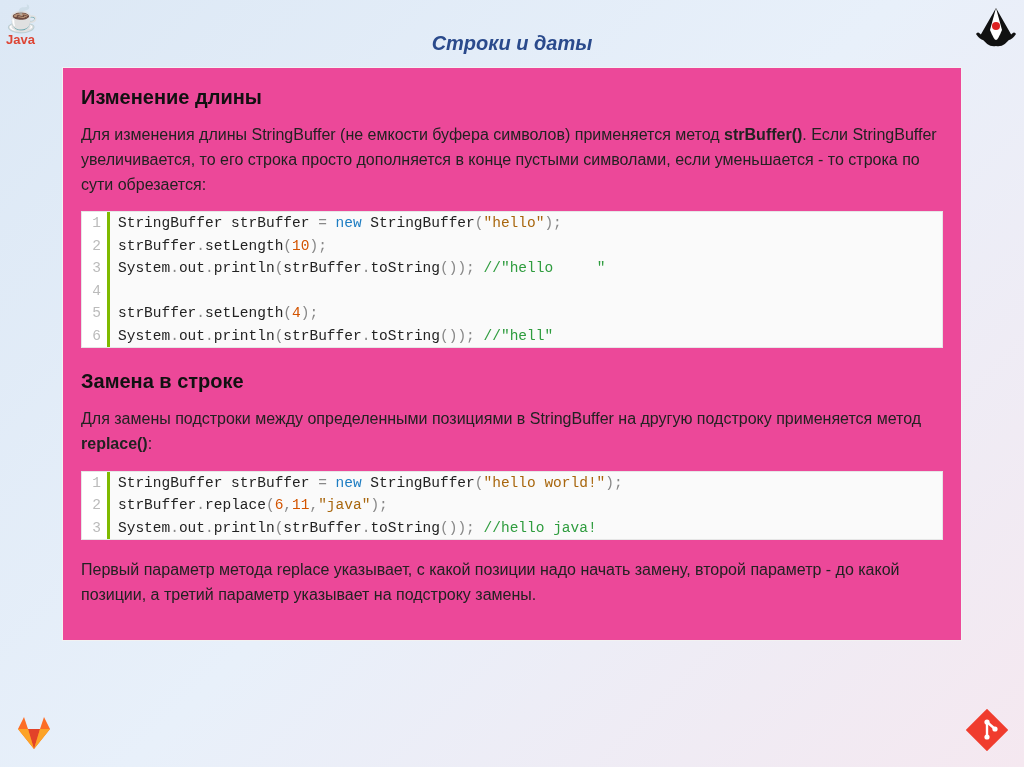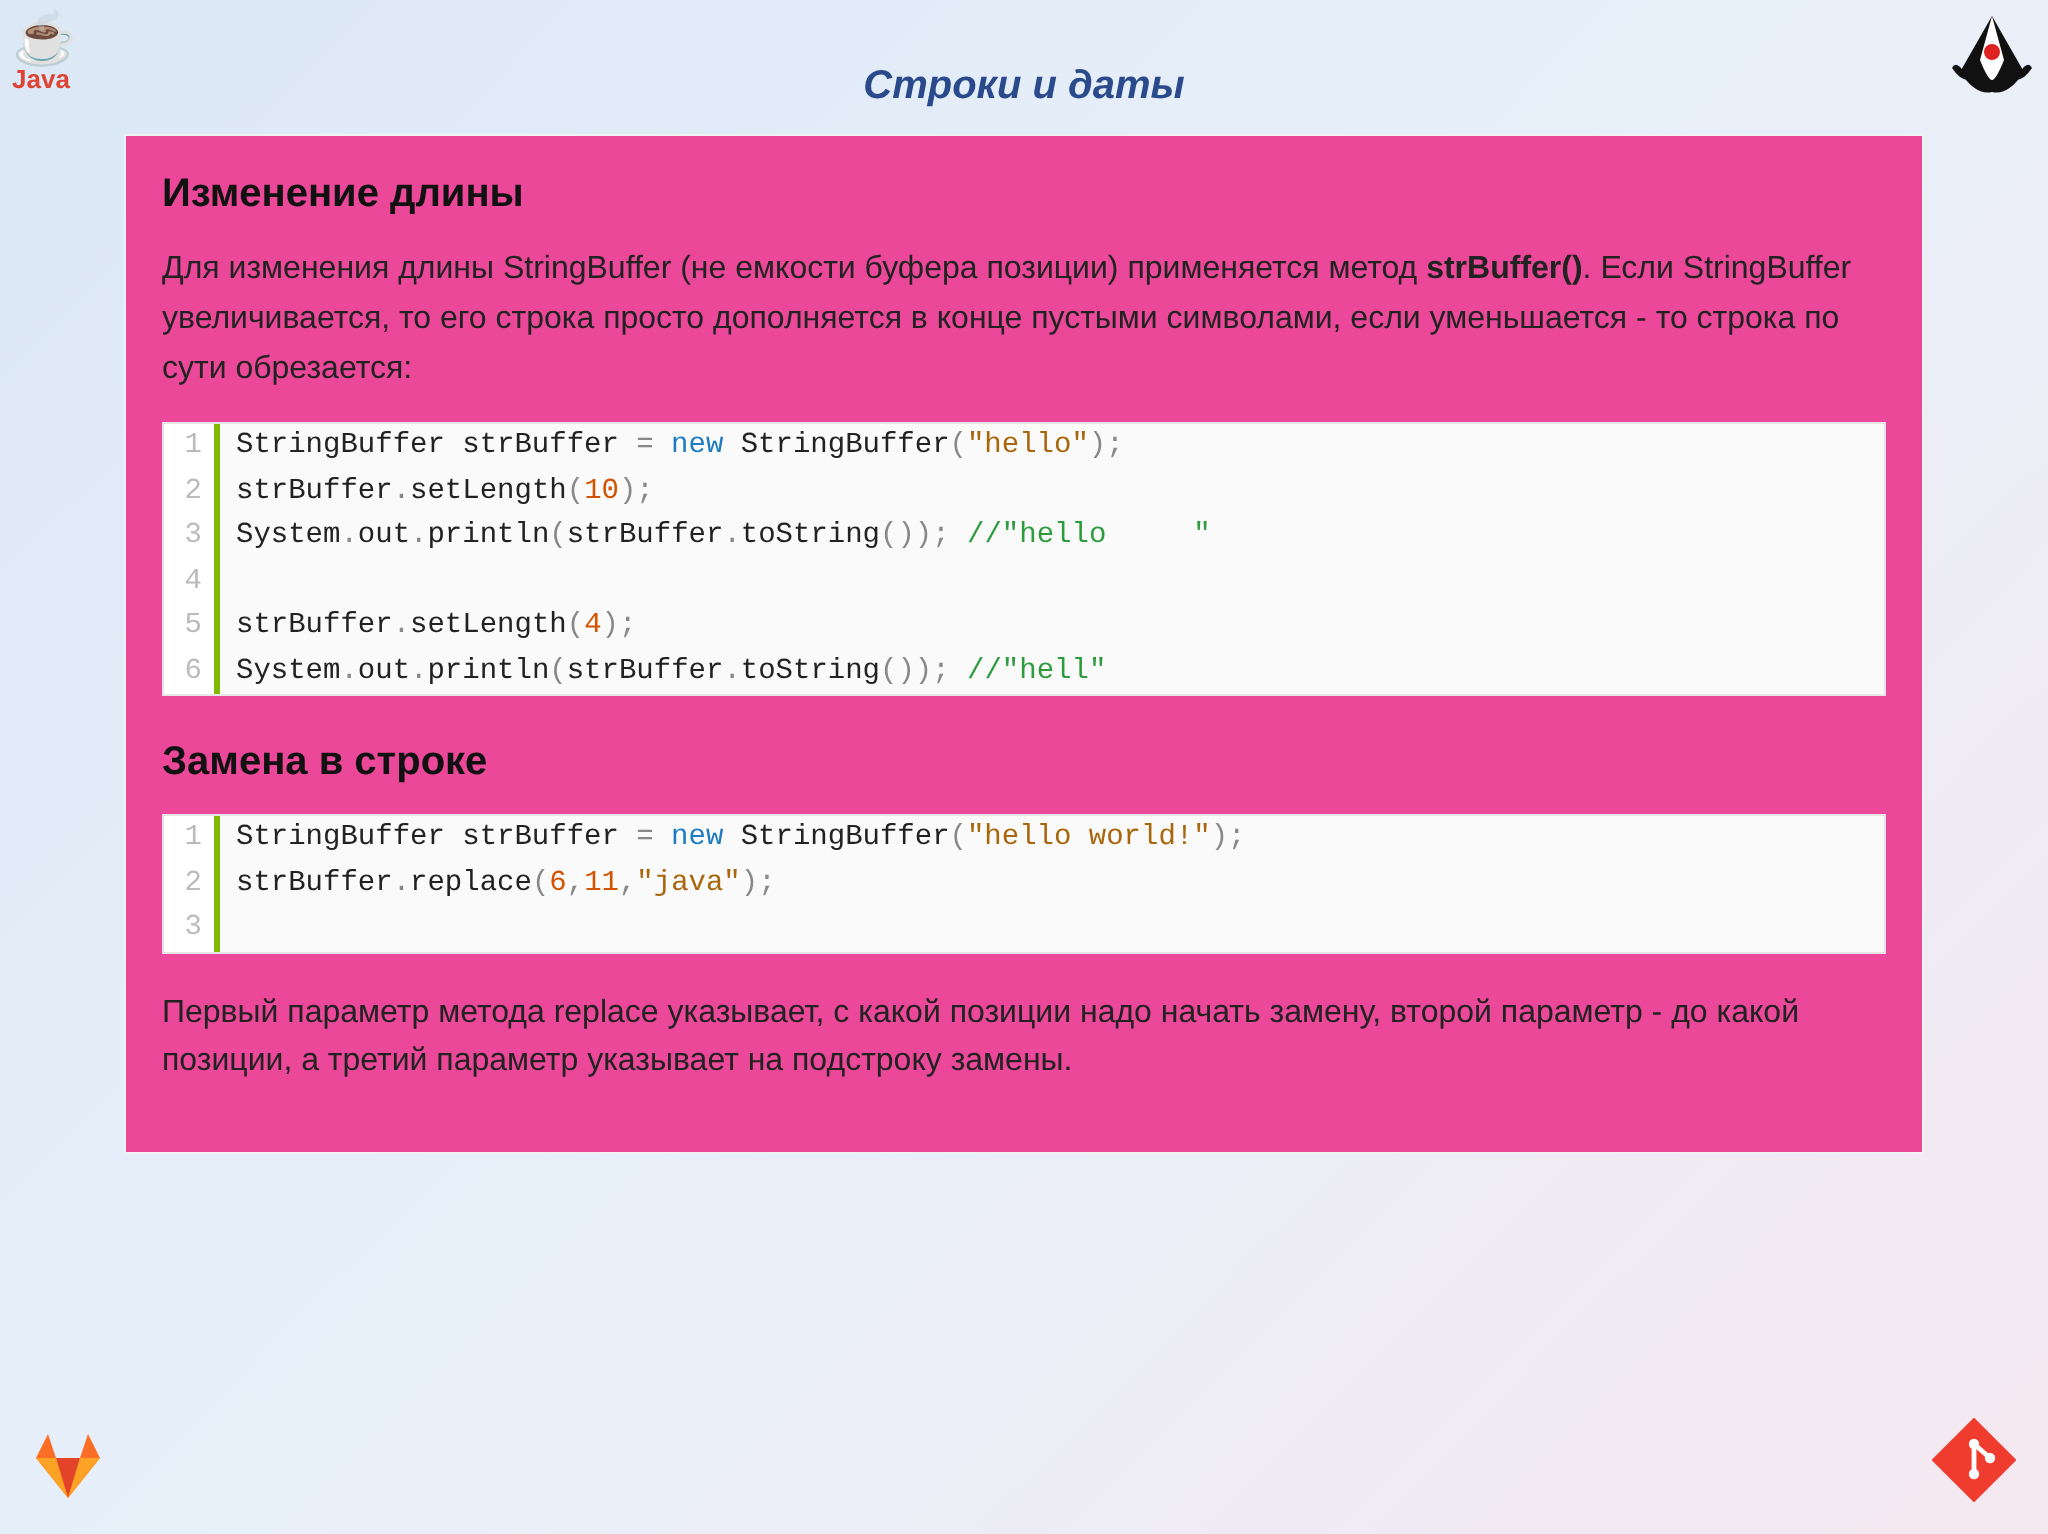--- a/index.html
+++ b/index.html
@@ -114,21 +114,21 @@
     <line x1="21" y1="13" x2="29" y2="20" stroke="#fff" stroke-width="2.4"></line>
   </svg>
 </div>
 
 <div class="slide-title">Строки и даты</div>
 
 <div class="content-card">
 
   <h2>Изменение длины</h2>
   <p>
-    <span>Для изменения длины StringBuffer (не емкости буфера позиции) применяется метод </span><b>strBuffer()</b><span>. Если StringBuffer увеличивается, то его строка просто дополняется в конце пустыми символами, если уменьшается - то строка по сути обрезается:</span>
+    <span>Для изменения длины StringBuffer (не емкости буфера символов) применяется метод </span><b>strBuffer()</b><span>. Если StringBuffer увеличивается, то его строка просто дополняется в конце пустыми символами, если уменьшается - то строка по сути обрезается:</span>
   </p>
 
   <div class="codebox" id="codebox1">
       <div class="line">
         <div class="ln">1</div>
         <div class="code"><span>StringBuffer strBuffer </span><span class="tok-punc">=</span><span> </span><span class="tok-kw">new</span><span> StringBuffer</span><span class="tok-punc">(</span><span class="tok-str">"hello"</span><span class="tok-punc">);</span></div>
       </div>
       <div class="line">
         <div class="ln">2</div>
         <div class="code"><span>strBuffer</span><span class="tok-punc">.</span><span>setLength</span><span class="tok-punc">(</span><span class="tok-num">10</span><span class="tok-punc">);</span></div>
@@ -145,30 +145,34 @@
         <div class="ln">5</div>
         <div class="code"><span>strBuffer</span><span class="tok-punc">.</span><span>setLength</span><span class="tok-punc">(</span><span class="tok-num">4</span><span class="tok-punc">);</span></div>
       </div>
       <div class="line">
         <div class="ln">6</div>
         <div class="code"><span>System</span><span class="tok-punc">.</span><span>out</span><span class="tok-punc">.</span><span>println</span><span class="tok-punc">(</span><span>strBuffer</span><span class="tok-punc">.</span><span>toString</span><span class="tok-punc">());</span><span> </span><span class="tok-cmt">//"hell"</span></div>
       </div>
     </div>
 
   <h2>Замена в строке</h2>
+  <p>
+    <span>Для замены подстроки между определенными позициями в StringBuffer на другую подстроку применяется метод </span><b>replace()</b><span>:</span>
+  </p>
 
   <div class="codebox" id="codebox2">
       <div class="line">
         <div class="ln">1</div>
         <div class="code"><span>StringBuffer strBuffer </span><span class="tok-punc">=</span><span> </span><span class="tok-kw">new</span><span> StringBuffer</span><span class="tok-punc">(</span><span class="tok-str">"hello world!"</span><span class="tok-punc">);</span></div>
       </div>
       <div class="line">
         <div class="ln">2</div>
         <div class="code"><span>strBuffer</span><span class="tok-punc">.</span><span>replace</span><span class="tok-punc">(</span><span class="tok-num">6</span><span class="tok-punc">,</span><span class="tok-num">11</span><span class="tok-punc">,</span><span class="tok-str">"java"</span><span class="tok-punc">);</span></div>
       </div>
       <div class="line">
         <div class="ln">3</div>
+        <div class="code"><span>System</span><span class="tok-punc">.</span><span>out</span><span class="tok-punc">.</span><span>println</span><span class="tok-punc">(</span><span>strBuffer</span><span class="tok-punc">.</span><span>toString</span><span class="tok-punc">());</span><span> </span><span class="tok-cmt">//hello java!</span></div>
       </div>
     </div>
 
   <p>Первый параметр метода replace указывает, с какой позиции надо начать замену, второй параметр - до какой позиции, а третий параметр указывает на подстроку замены.</p>
 
 </div>
 
 </body></html>

